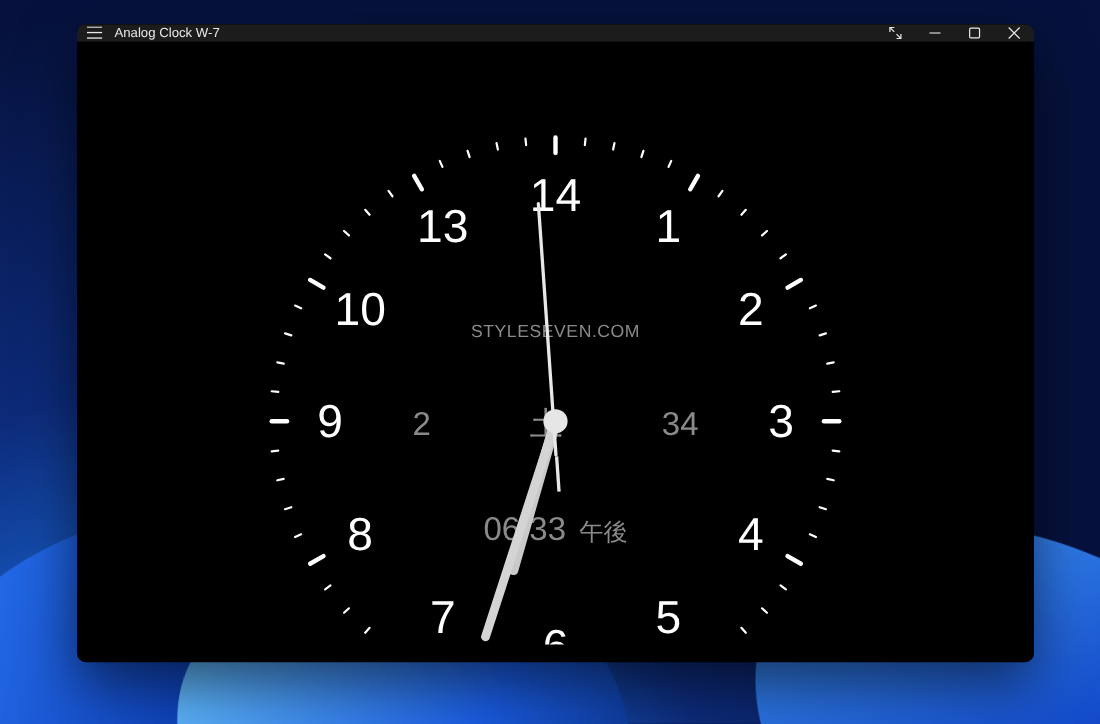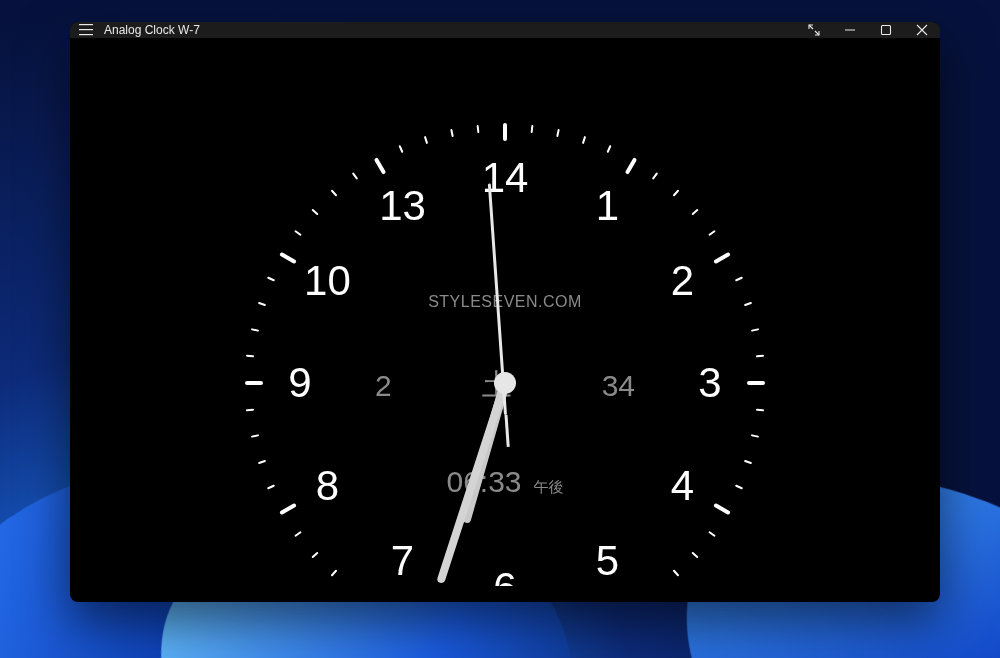--- a/index.html
+++ b/index.html
@@ -138,21 +138,21 @@
   .time-row {
     position: absolute;
     left: 50%;
     transform: translateX(-50%);
     color: #8a8a8a;
     font-size: 30px;
     display: flex;
     align-items: baseline;
     gap: 12px;
   }
-  .ampm { font-size: 15px; }
+  .ampm { font-size: 22px; }
 
   .hand {
     position: absolute;
     left: 50%;
     top: 50%;
     transform-origin: 50% 100%;
     border-radius: 4px;
   }
   .hand.hour   { width: 10px; height: 145px; background: #c9c9c9; margin-left: -5px; margin-top: -145px; }
   .hand.minute { width: 8px;  height: 210px; background: #d4d4d4; margin-left: -4px; margin-top: -210px; }

